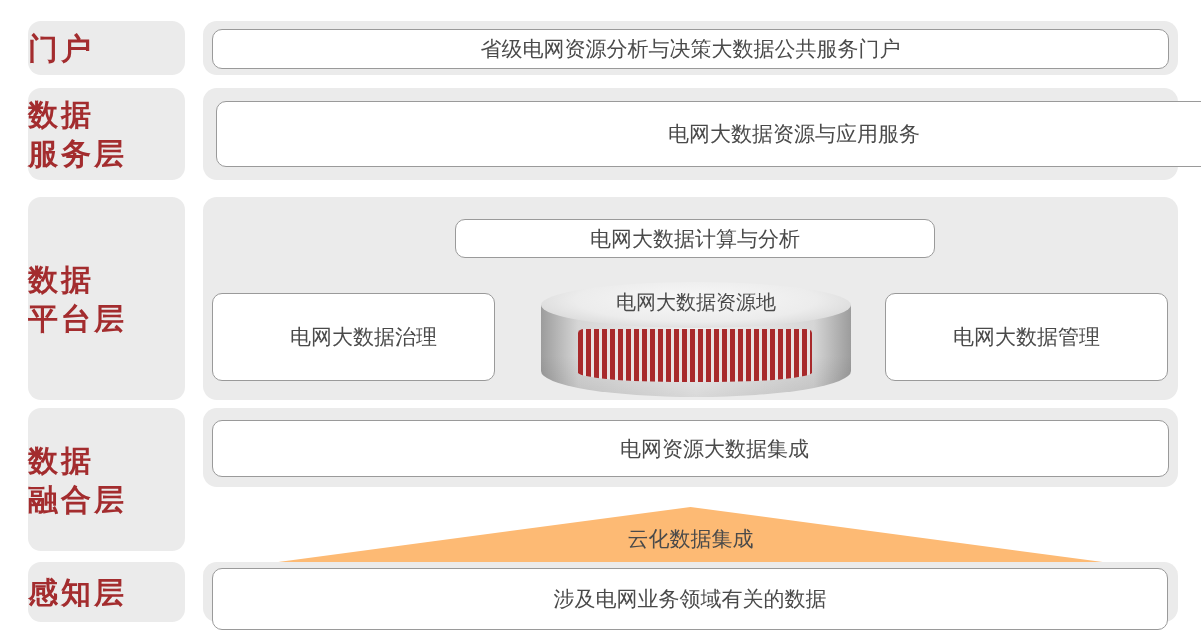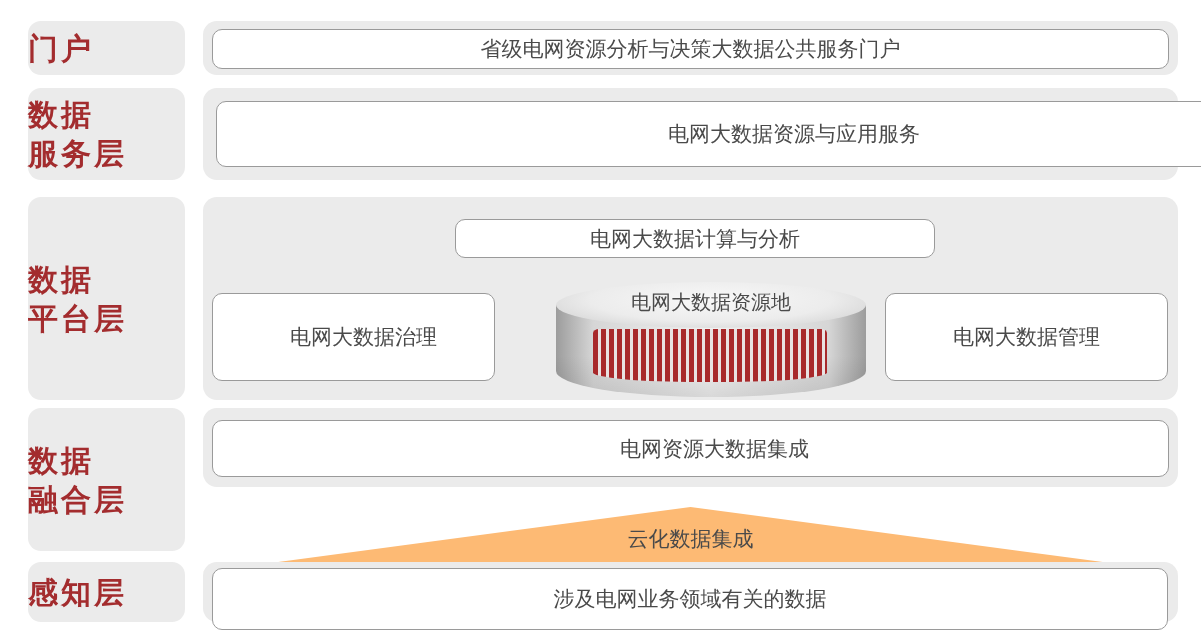--- a/index.html
+++ b/index.html
@@ -22,21 +22,21 @@
   }
 
   
   .bar{
     position:absolute;background:#ffffff;border:1px solid #9a9a9a;border-radius:10px;
     display:flex;align-items:center;justify-content:center;
     color:#4a4a4a;font-size:21px;box-sizing:border-box;
   }
 
   
-  .cyl{position:absolute;left:541px;top:282px;width:310px;height:116px;margin-left:15px;}
+  .cyl{position:absolute;left:541px;top:282px;width:310px;height:116px;}
   .cyl-body{
     position:absolute;left:0;top:23px;width:310px;height:92px;
     background:
       linear-gradient(180deg, rgba(255,255,255,0) 55%, rgba(0,0,0,0.10) 100%),
       linear-gradient(90deg,#9c9c9c 0%,#d6d6d6 12%,#f1f1f1 50%,#d6d6d6 88%,#9c9c9c 100%);
     border-radius:0 0 50% 50% / 0 0 26px 26px;
   }
   .cyl-top{
     position:absolute;left:0;top:0;width:310px;height:46px;border-radius:50%;
     background:radial-gradient(ellipse at 50% 38%,#f8f8f8 0%,#ececec 55%,#c9c9c9 100%);

